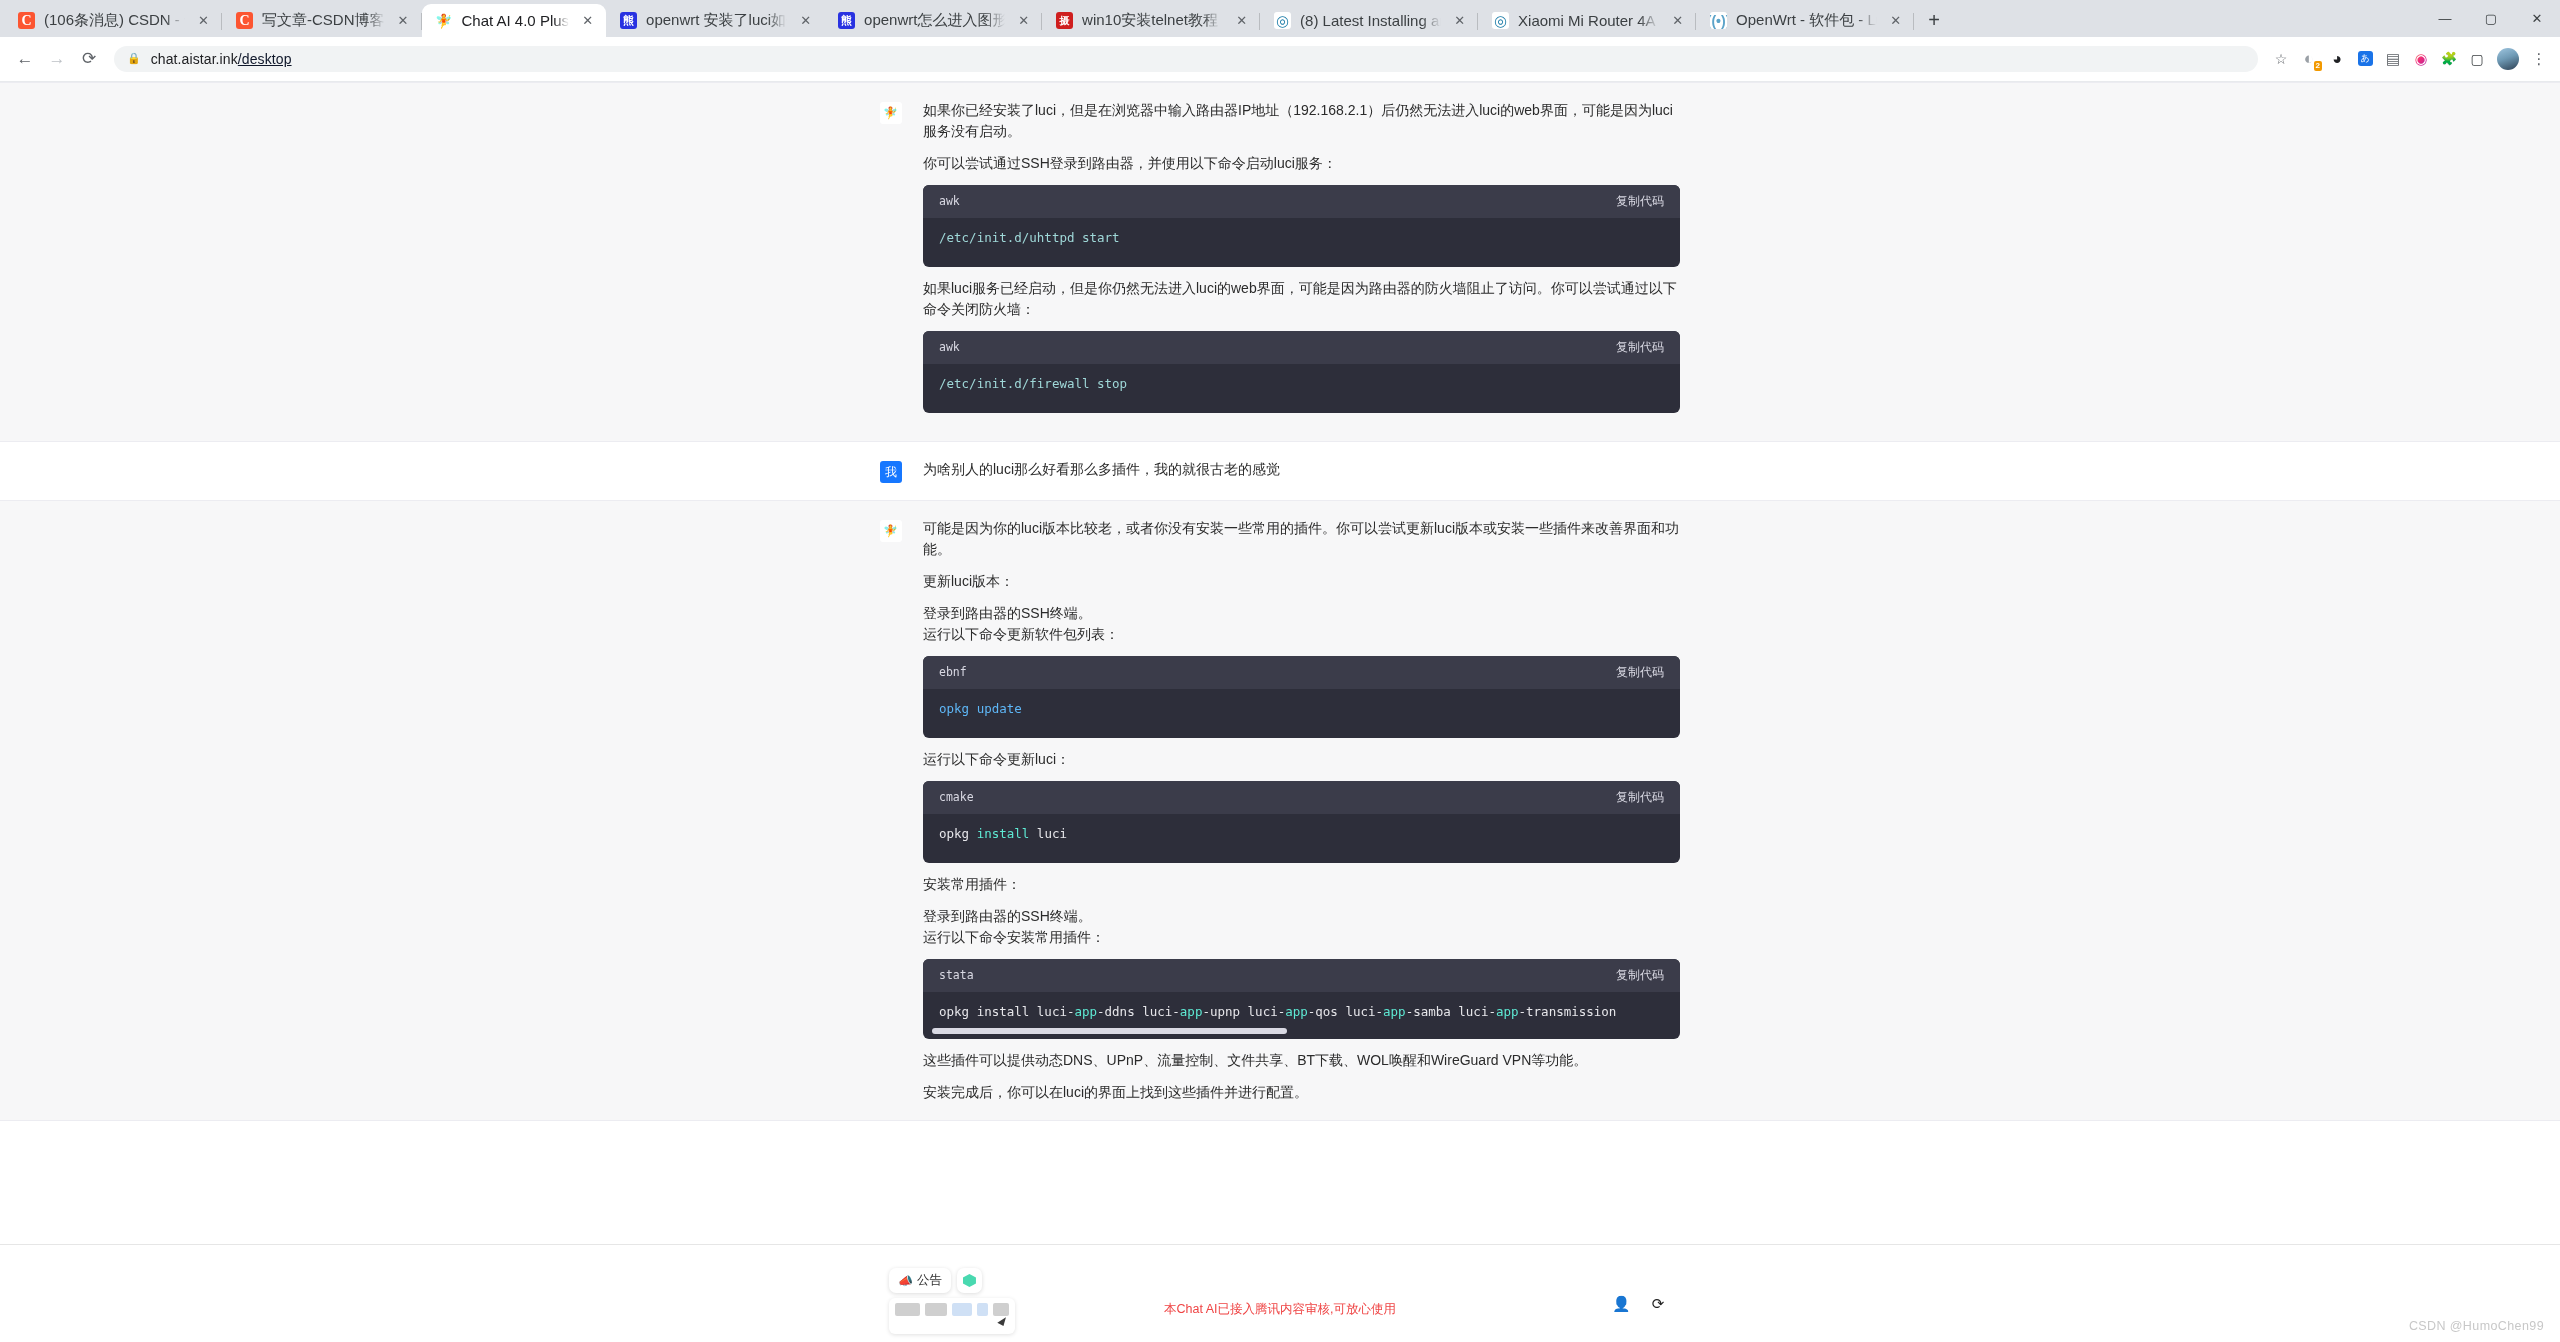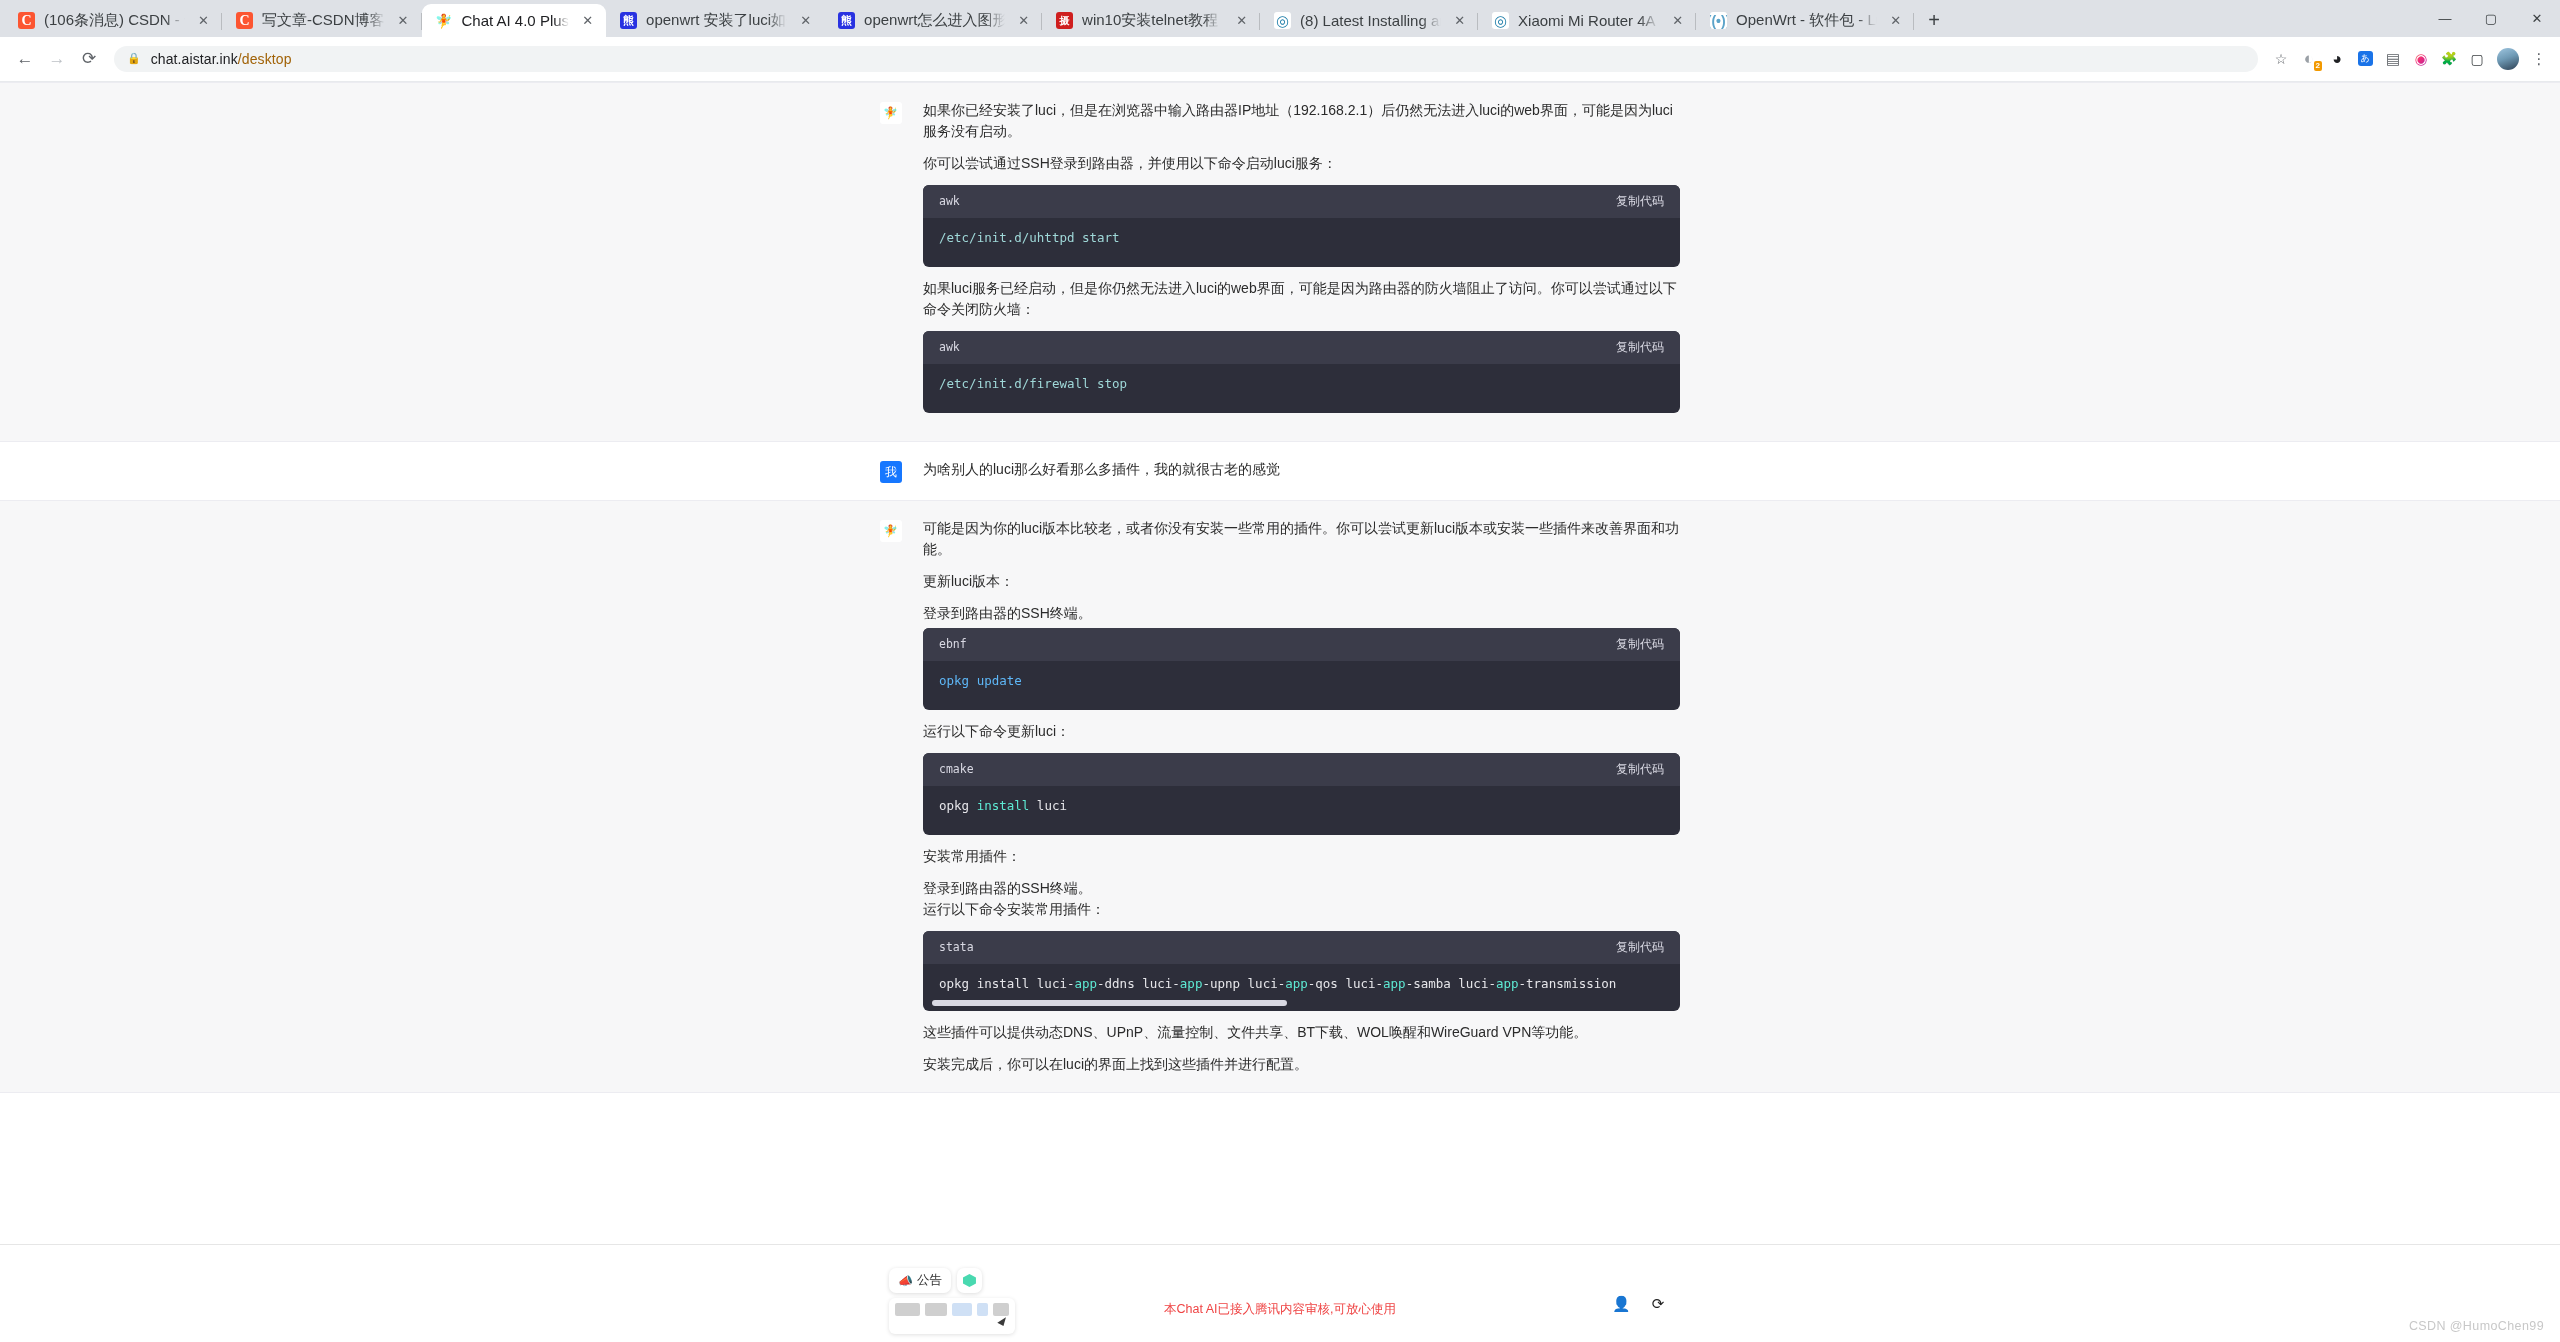--- a/index.html
+++ b/index.html
@@ -67,21 +67,21 @@
     width:30px;height:30px;border-radius:50%;display:flex;align-items:center;
     justify-content:center;font-size:17px;color:#5f6368;flex:0 0 30px;
   }
   .navbtn.dim{color:#bdc1c6;}
   .omnibox{
     flex:1;height:26px;background:#f1f3f4;border-radius:14px;margin:0 8px;
     display:flex;align-items:center;padding:0 13px;gap:10px;min-width:0;
   }
   .lock{font-size:11px;color:#5f6368;}
   .url{font-size:14px;color:#202124;letter-spacing:.1px;}
-  .url .path{color:#a16207;}
+  .url .path{color:#0f172a;text-decoration:underline;}
   .tbicon{
     width:26px;height:26px;display:flex;align-items:center;justify-content:center;
     font-size:14px;color:#5f6368;flex:0 0 26px;position:relative;
   }
   .ic-sq{width:15px;height:15px;border-radius:3px;display:flex;
          align-items:center;justify-content:center;font-size:9px;color:#fff;}
   .badge{
     position:absolute;right:0px;bottom:1px;background:#f29900;color:#fff;
     font-size:8px;line-height:1;padding:1px 2px;border-radius:2px;font-weight:700;
   }
@@ -305,20 +305,21 @@
             </div>
           </div>
         </div>
         <div class="msgrow bot">
           <div class="msginner">
             <div class="avatar bot">🧚</div>
             <div class="content">
               <p class="">可能是因为你的luci版本比较老，或者你没有安装一些常用的插件。你可以尝试更新luci版本或安装一些插件来改善界面和功能。</p>
               <p class="">更新luci版本：</p>
               <p class="tight">登录到路由器的SSH终端。</p>
+              <p class="">运行以下命令更新软件包列表：</p>
               <div class="code">
                 <div class="code-head">
                   <span>ebnf</span>
                   <span class="copy">复制代码</span>
                 </div>
                 <div class="code-body"><span class="tok-fn">opkg update</span></div>
               </div>
               <p class="">运行以下命令更新luci：</p>
               <div class="code">
                 <div class="code-head">

